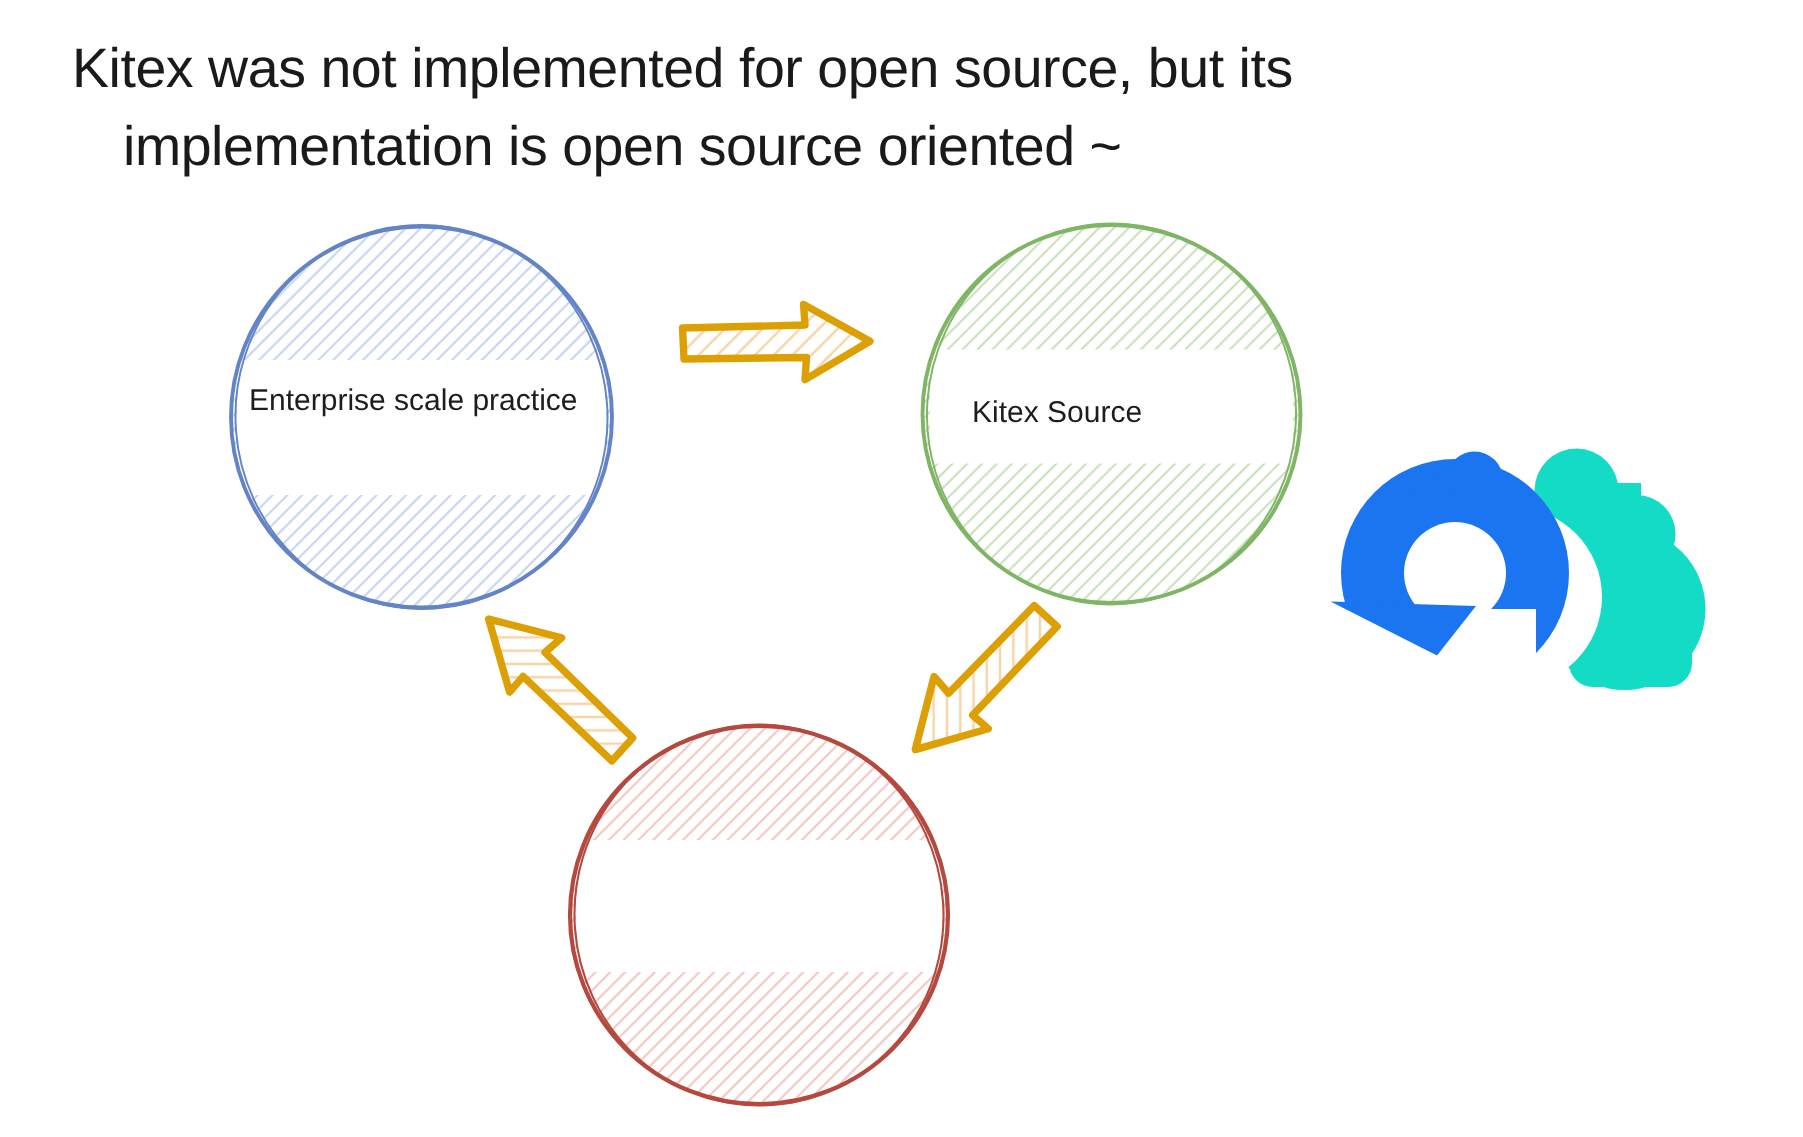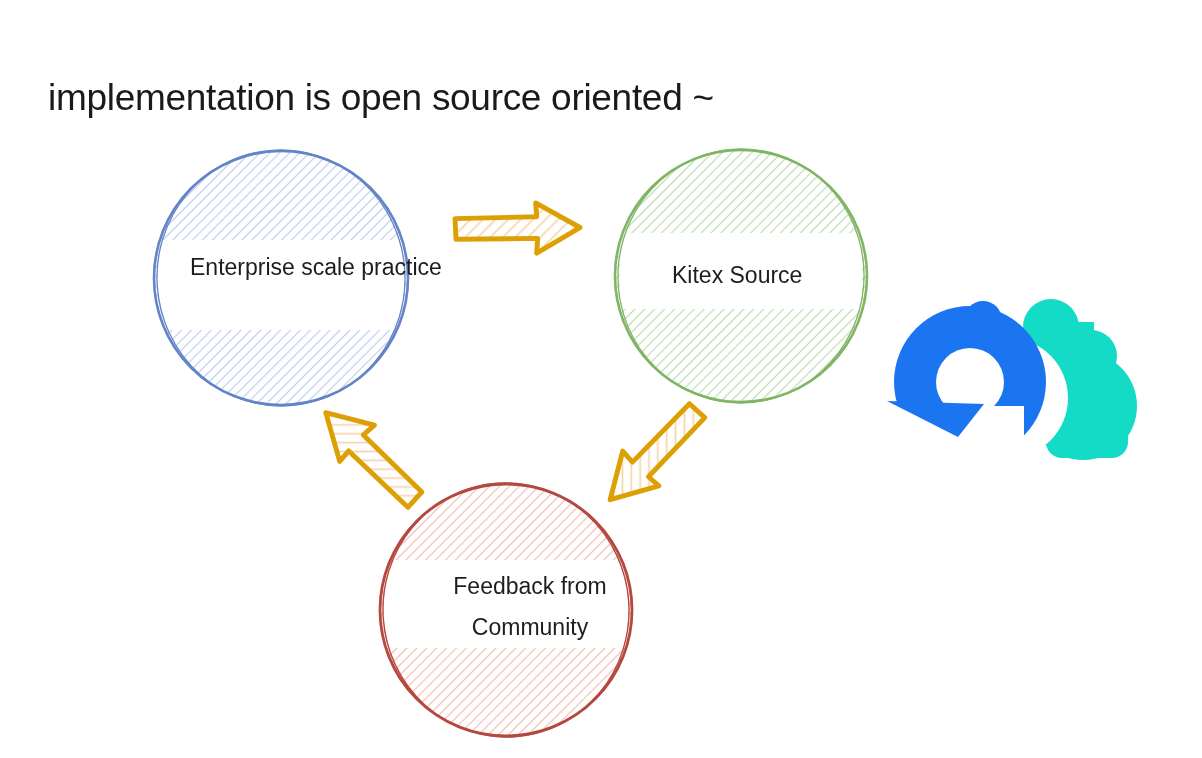--- a/index.html
+++ b/index.html
@@ -5,41 +5,42 @@
   html,body{margin:0;padding:0;background:#ffffff;}
   .scene{
     position:relative;width:1202px;height:758px;background:#ffffff;overflow:hidden;
     font-family:"Liberation Sans", sans-serif;
   }
   .title-line{
     position:absolute;left:48px;color:#1a1a1a;font-size:37px;line-height:52px;
     letter-spacing:-0.3px;font-weight:400;white-space:nowrap;
   }
   .title-line.l1{top:20px;}
-  .title-line.l2{top:72px;}
+  .title-line.l2{top:72px;margin-left:34px;}
   .node{position:absolute;}
   .node svg{display:block;}
   .node-label{
-    position:absolute;color:#1d1d1f;font-size:23px;line-height:41px;font-weight:400;margin-left:24px;
+    position:absolute;color:#1d1d1f;font-size:20px;line-height:41px;font-weight:400;
   }
   .label-blue{left:166px;top:247px;width:255px;text-align:left;}
   .label-green{left:648px;top:255px;width:230px;text-align:left;white-space:nowrap;}
   .label-red{left:374px;top:566px;width:264px;text-align:center;}
   .label-red .inner{display:inline-block;width:212px;}
   .arrow{position:absolute;width:138px;height:61px;}
   .arrow svg{display:block;width:138px;height:61px;}
   .arrow-downleft{transform:rotate(135deg);}
   .arrow-upleft{transform:rotate(-135deg);}
   .logo{position:absolute;left:884px;top:294px;width:258px;height:168px;}
 </style>
 </head>
 <body>
 
 <div class="scene">
 
+  <div class="title-line l1">Kitex was not implemented for open source, but its</div>
   <div class="title-line l2">implementation is open source oriented ~</div>
 
   <div class="node" style="left:146px;top:143px;">
     <svg width="270" height="270" viewBox="0 0 270 270">
       <defs>
         <pattern id="hb" patternUnits="userSpaceOnUse" width="7" height="7" patternTransform="rotate(-45)">
           <line x1="0" y1="3.5" x2="7" y2="3.5" stroke-width="1.2" stroke="#BDCDED"></line>
         </pattern>
       </defs>
       <circle cx="135" cy="135" r="127" fill="url(#hb)" stroke="none"></circle>
@@ -70,23 +71,20 @@
       <defs>
         <pattern id="hr" patternUnits="userSpaceOnUse" width="7" height="7" patternTransform="rotate(-45)">
           <line x1="0" y1="3.5" x2="7" y2="3.5" stroke-width="1.2" stroke="#F2BDB6"></line>
         </pattern>
       </defs>
       <circle cx="132" cy="132" r="126" fill="url(#hr)" stroke="none"></circle>
       <rect x="10" y="82" width="244" height="88" fill="#ffffff"></rect>
       <circle cx="132" cy="132" r="126" fill="none" stroke-width="2.8" stroke="#B5493F"></circle>
       <ellipse cx="132" cy="132" rx="123" ry="127" fill="none" stroke-width="1.4" transform="rotate(-4 132 132)" stroke="#B5493F"></ellipse>
     </svg>
-  </div>
-  <div class="node-label label-red">
-    <span class="inner">Feedback from Community</span>
   </div>
 
   <div class="arrow" style="left:448px;top:198px;">
     <svg viewBox="0 0 140 62">
       <defs>
         <pattern id="ah1" patternUnits="userSpaceOnUse" width="9" height="9" patternTransform="rotate(-45)">
           <rect width="9" height="9" fill="#ffffff"></rect>
           <line x1="0" y1="4.5" x2="9" y2="4.5" stroke-width="1.6" stroke="#F7D3A6"></line>
         </pattern>
       </defs>

